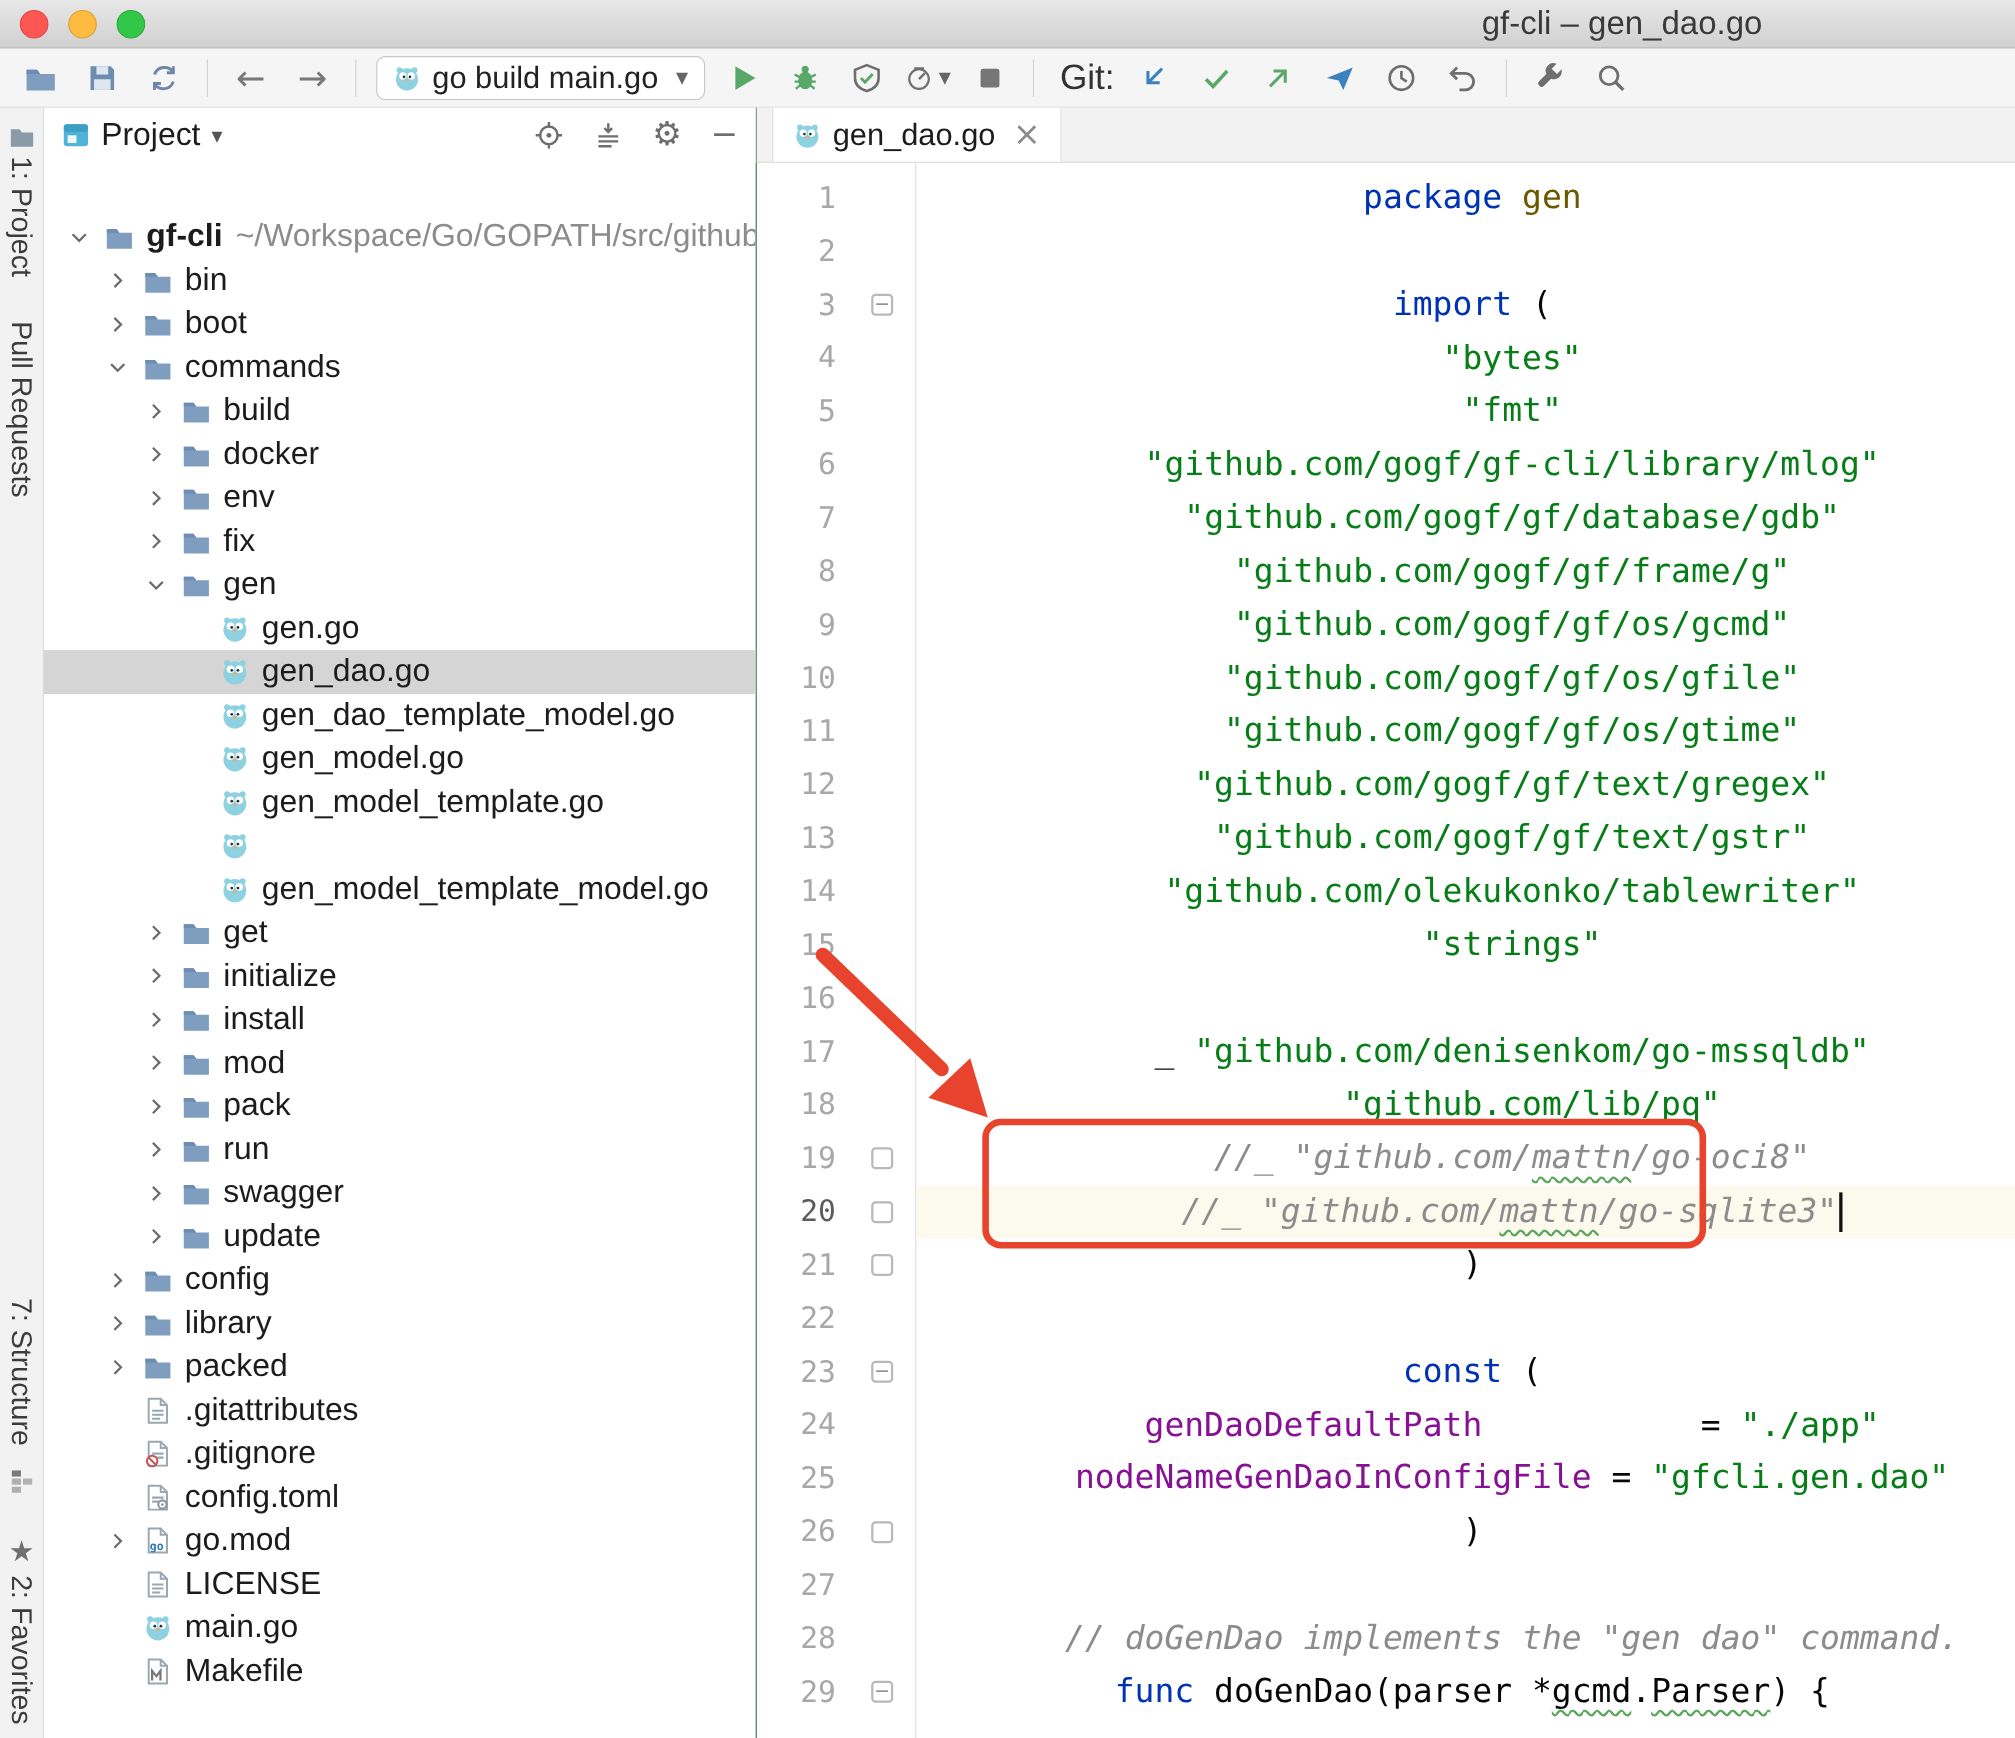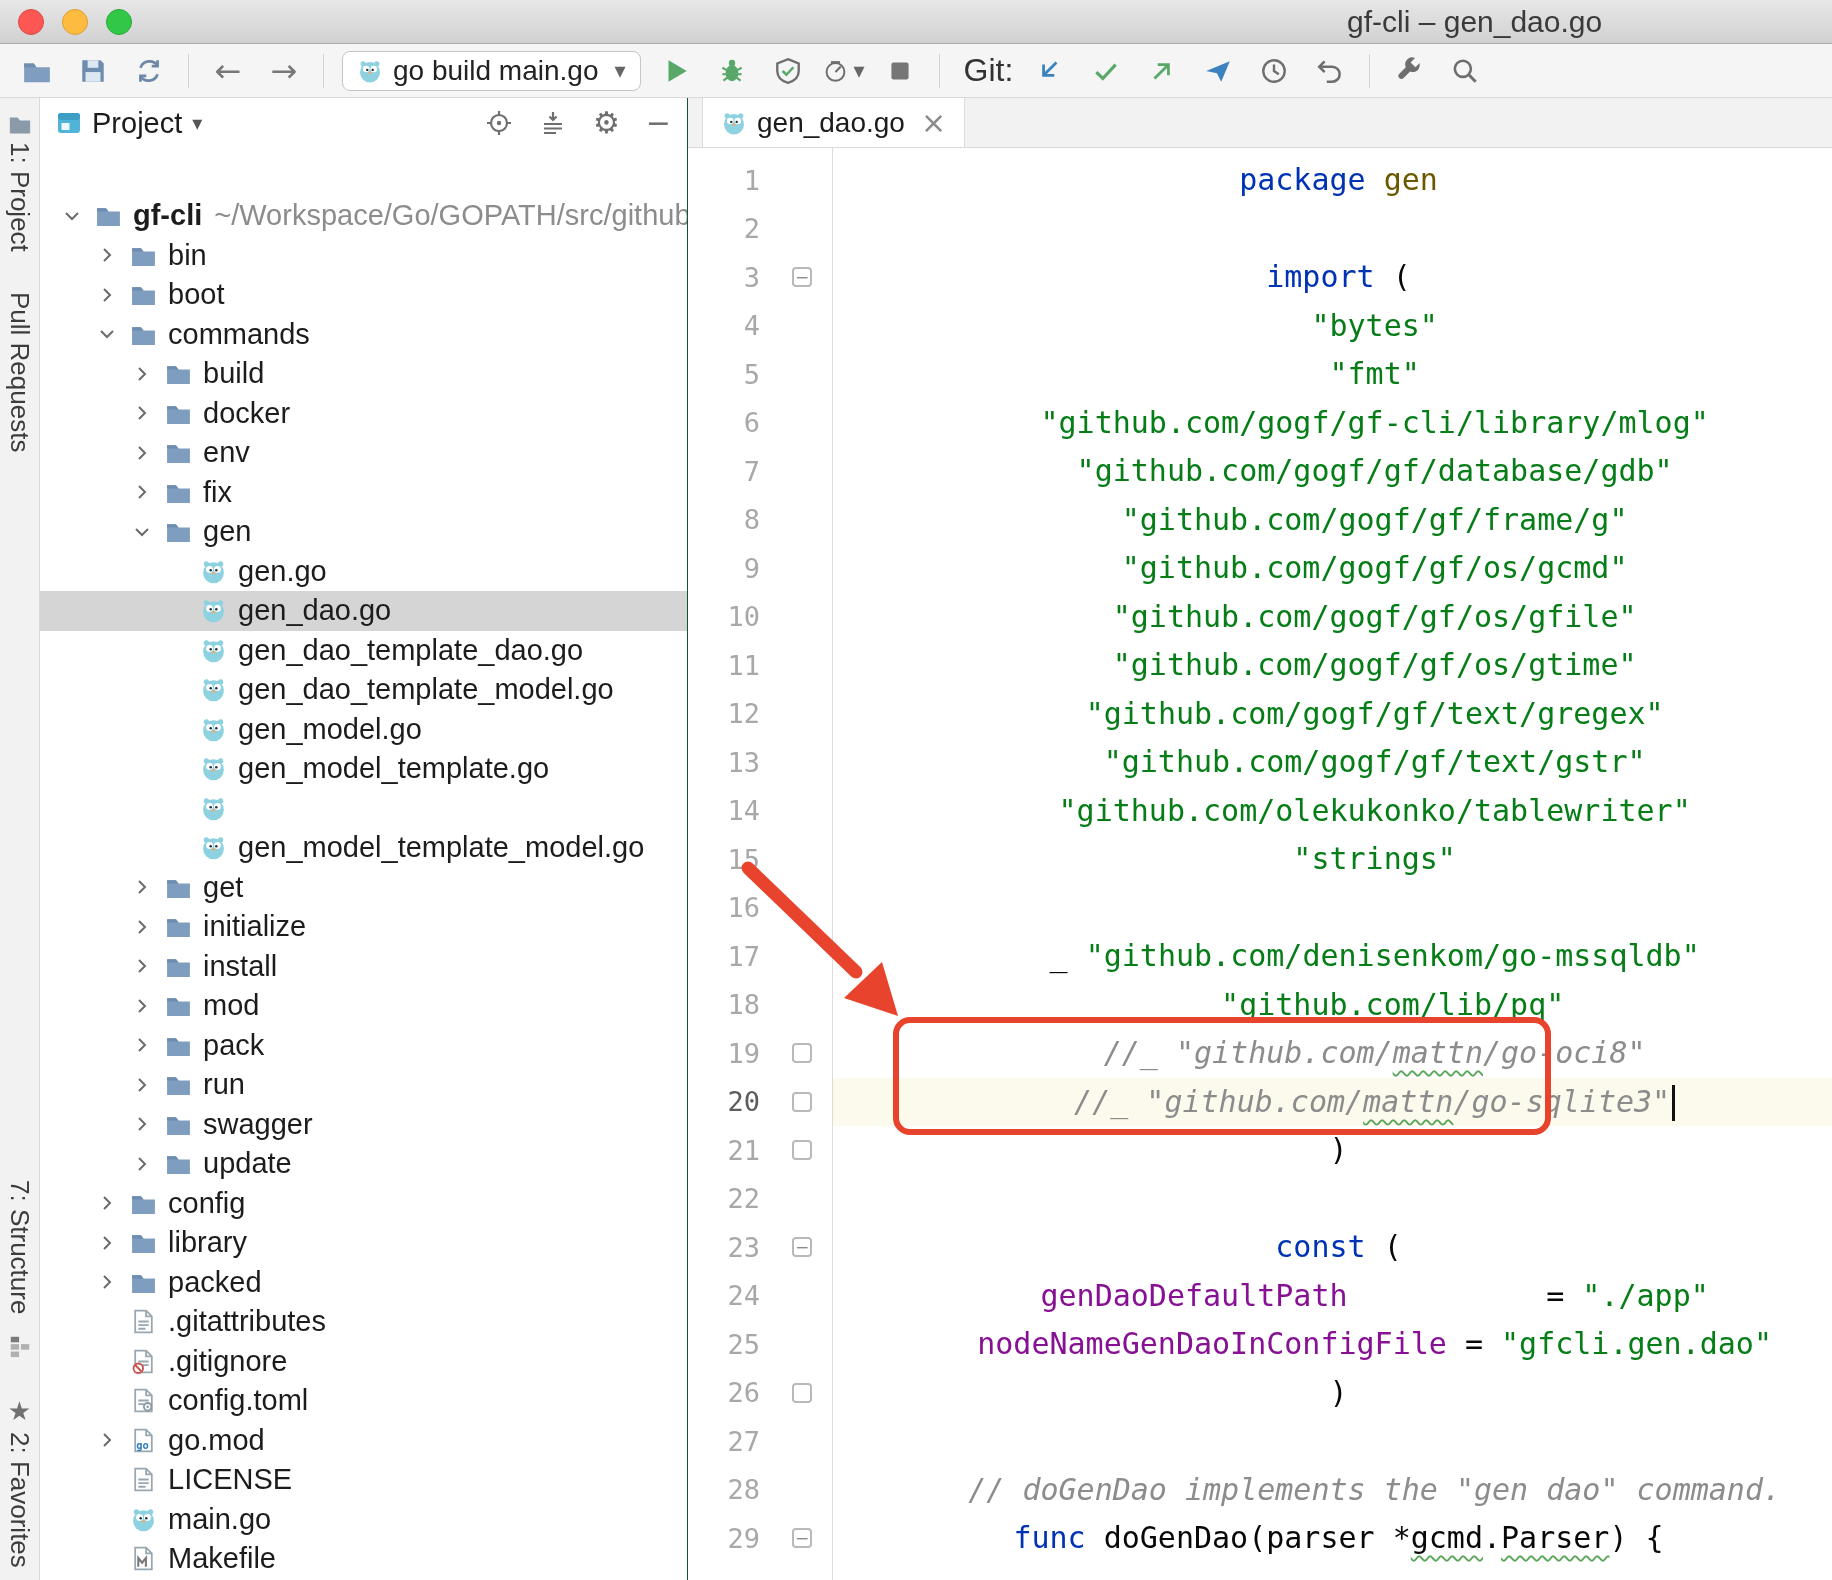--- a/index.html
+++ b/index.html
@@ -428,36 +428,20 @@
               <circle cx="19.8" cy="5.8" r="2.6" fill="#8ed1e1"></circle>
               <ellipse cx="13" cy="14.2" rx="10" ry="10.2" fill="#8ed1e1"></ellipse>
               <circle cx="9.2" cy="11" r="3.3" fill="#fff"></circle>
               <circle cx="16.8" cy="11" r="3.3" fill="#fff"></circle>
               <circle cx="10.3" cy="11.9" r="1.2" fill="#20303c"></circle>
               <circle cx="15.7" cy="11.9" r="1.2" fill="#20303c"></circle>
               <ellipse cx="13" cy="14.8" rx="1.9" ry="1.3" fill="#d9b286"></ellipse>
             </svg>
           </span>
           <span class="tlabel">gen_dao.go</span>
-        </div>
-        <div class="tree-row" style="padding-left: 119px;">
-          <span class="arrow"></span>
-          <span class="ticon">
-            <svg viewBox="0 0 26 26" class="fic">
-              <circle cx="6.2" cy="5.8" r="2.6" fill="#8ed1e1"></circle>
-              <circle cx="19.8" cy="5.8" r="2.6" fill="#8ed1e1"></circle>
-              <ellipse cx="13" cy="14.2" rx="10" ry="10.2" fill="#8ed1e1"></ellipse>
-              <circle cx="9.2" cy="11" r="3.3" fill="#fff"></circle>
-              <circle cx="16.8" cy="11" r="3.3" fill="#fff"></circle>
-              <circle cx="10.3" cy="11.9" r="1.2" fill="#20303c"></circle>
-              <circle cx="15.7" cy="11.9" r="1.2" fill="#20303c"></circle>
-              <ellipse cx="13" cy="14.8" rx="1.9" ry="1.3" fill="#d9b286"></ellipse>
-            </svg>
-          </span>
-          <span class="tlabel">gen_dao_template_dao.go</span>
         </div>
         <div class="tree-row" style="padding-left: 119px;">
           <span class="arrow"></span>
           <span class="ticon">
             <svg viewBox="0 0 26 26" class="fic">
               <circle cx="6.2" cy="5.8" r="2.6" fill="#8ed1e1"></circle>
               <circle cx="19.8" cy="5.8" r="2.6" fill="#8ed1e1"></circle>
               <ellipse cx="13" cy="14.2" rx="10" ry="10.2" fill="#8ed1e1"></ellipse>
               <circle cx="9.2" cy="11" r="3.3" fill="#fff"></circle>
               <circle cx="16.8" cy="11" r="3.3" fill="#fff"></circle>

